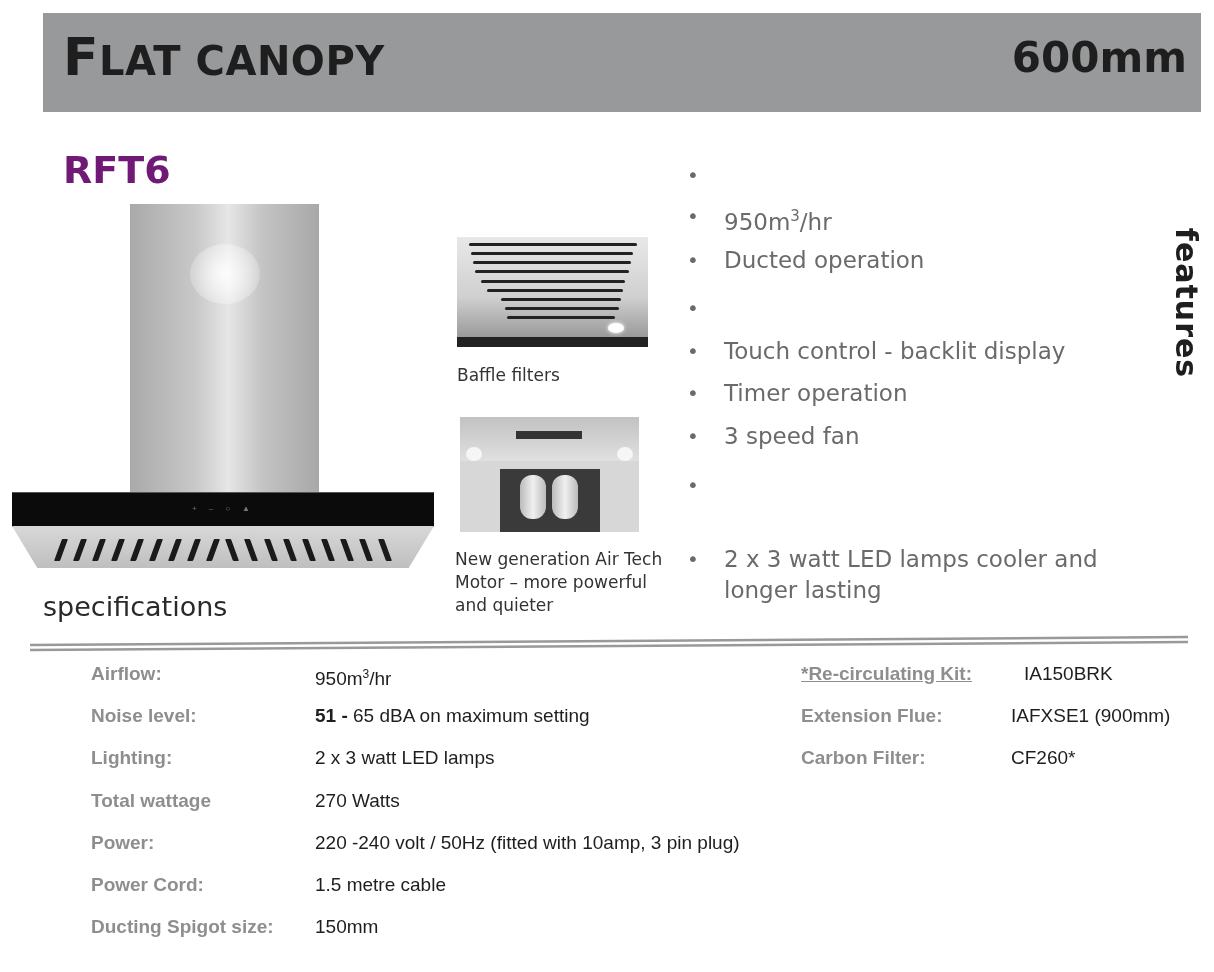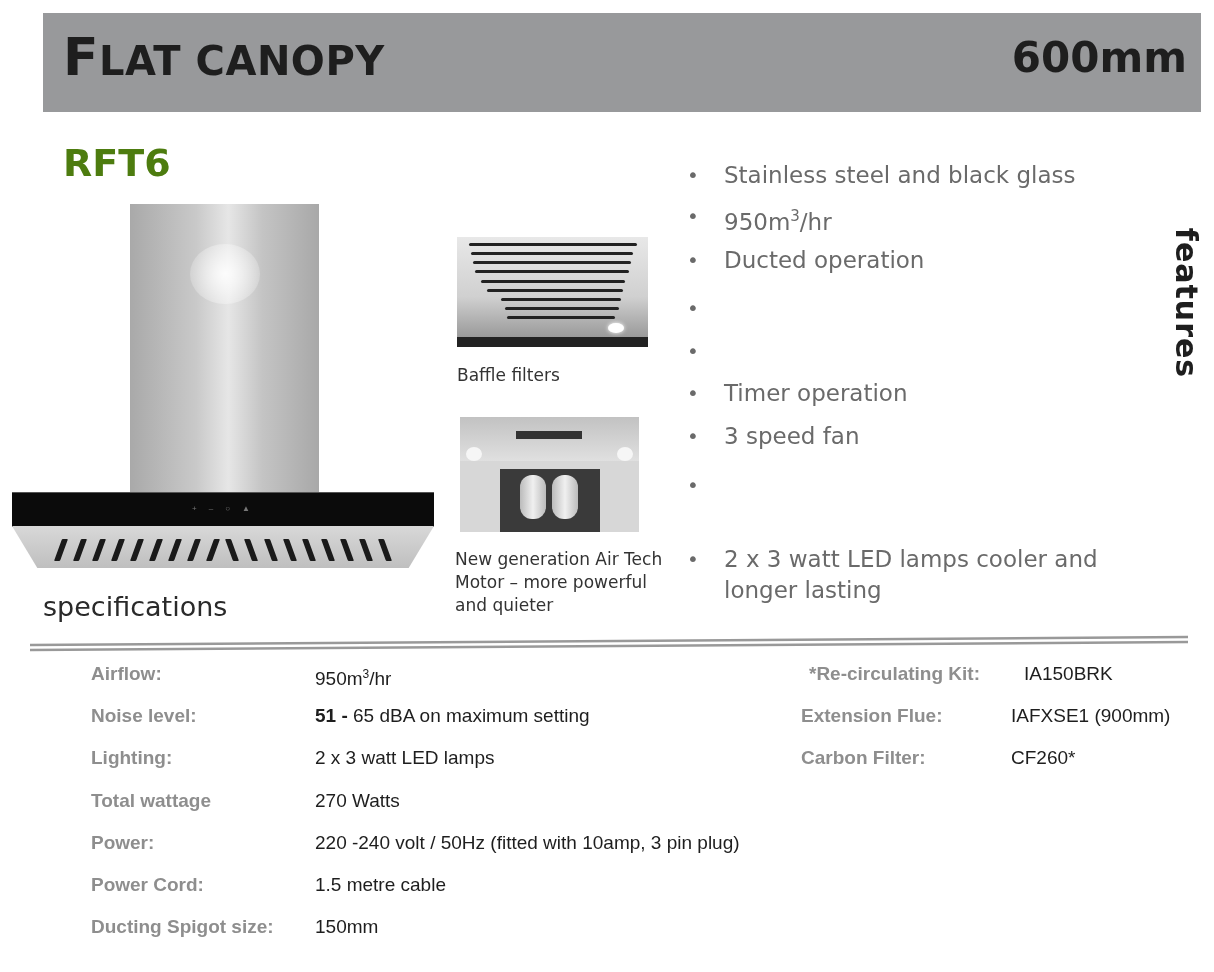--- a/index.html
+++ b/index.html
@@ -9,22 +9,22 @@
   
   .header-bar { position: absolute; left: 43px; top: 13px; width: 1158px; height: 99px;
                 background: #98999b; }
   .header-title { position: absolute; left: 20px; top: 14px; font-family: "DejaVu Sans", sans-serif;
                   font-weight: bold; color: #1e1e1e; letter-spacing: 0.5px; }
   .header-title .cap { font-size: 52px; }
   .header-title .sc { font-size: 40px; text-transform: uppercase; }
   .header-size { position: absolute; right: 14px; top: 20px; font-family: "DejaVu Sans", sans-serif;
                  font-weight: bold; font-size: 42px; color: #1e1e1e; }
 
-  .model { position: absolute; left: 63px; top: 141px; font-family: "DejaVu Sans", sans-serif;
-           font-weight: bold; font-size: 38px; color: #4d7c0f; }
+  .model { position: absolute; left: 63px; top: 148px; font-family: "DejaVu Sans", sans-serif;
+           font-weight: bold; font-size: 38px; color: #701a75; }
 
   
   .hood { position: absolute; left: 12px; top: 204px; width: 422px; height: 366px; }
   .chimney { position: absolute; left: 118px; top: 0; width: 189px; height: 290px;
              background: linear-gradient(90deg, #a9a9a9 0%, #c9c9c9 35%, #e6e6e6 52%, #c4c4c4 70%, #a8a8a8 100%); }
   .chimney::after { content: ""; position: absolute; left: 60px; top: 40px; width: 70px; height: 60px;
                     border-radius: 50%; background: radial-gradient(circle, rgba(255,255,255,0.9), rgba(255,255,255,0)); }
   .glass { position: absolute; left: 0; top: 288px; width: 422px; height: 34px; background: #0b0b0b;
            border-top: 1px solid #555; }
   .touch-controls { position: absolute; left: 180px; top: 12px; display: flex; gap: 12px; }
@@ -148,25 +148,25 @@
   <div class="panel"></div>
   <div class="light" style="left:6px;"></div>
   <div class="light" style="right:6px;"></div>
   <div class="cavity"></div>
   <div class="fan" style="left:60px;"></div>
   <div class="fan" style="left:92px;"></div>
 </div>
 <div class="caption cap-motor">New generation Air Tech Motor – more powerful and quieter</div>
 
 <ul class="features">
-  <li style="top:0px;"><span class="bullet">•</span><span>Stainless steel and black glass</span></li>
+  <li style="top:0px;"><span class="bullet">•</span></li>
   <li style="top:41px;"><span class="bullet">•</span><span>950m</span><sup>3</sup><span>/hr</span></li>
   <li style="top:85px;"><span class="bullet">•</span><span>Ducted operation</span></li>
   <li style="top:133px;"><span class="bullet">•</span></li>
-  <li style="top:176px;"><span class="bullet">•</span></li>
+  <li style="top:176px;"><span class="bullet">•</span><span>Touch control - backlit display</span></li>
   <li style="top:218px;"><span class="bullet">•</span><span>Timer operation</span></li>
   <li style="top:261px;"><span class="bullet">•</span><span>3 speed fan</span></li>
   <li style="top:310px;"><span class="bullet">•</span></li>
   <li style="top:384px;"><span class="bullet">•</span><span>2 x 3 watt LED lamps cooler and longer lasting</span></li>
 </ul>
 
 <div class="features-label">
   <span>features</span>
 </div>
 
@@ -200,21 +200,21 @@
 <div class="spec-row" style="left:91px;top:874px;">
   <span class="spec-label" style="left:0;">Power Cord:</span>
   <span class="spec-value" style="left:224px;">1.5 metre cable</span>
 </div>
 <div class="spec-row" style="left:91px;top:916px;">
   <span class="spec-label" style="left:0;">Ducting Spigot size:</span>
   <span class="spec-value" style="left:224px;">150mm</span>
 </div>
 
 <div class="spec-row" style="left:801px;top:663px;">
-  <span class="spec-label" style="left:8px;">*Re-circulating Kit:</span>
+  <span class="spec-label" style="left:0;text-decoration:underline;">*Re-circulating Kit:</span>
   <span class="spec-value" style="left:223px;">IA150BRK</span>
 </div>
 <div class="spec-row" style="left:801px;top:705px;">
   <span class="spec-label" style="left:0;">Extension Flue:</span>
   <span class="spec-value" style="left:210px;">IAFXSE1 (900mm)</span>
 </div>
 <div class="spec-row" style="left:801px;top:747px;">
   <span class="spec-label" style="left:0;">Carbon Filter:</span>
   <span class="spec-value" style="left:210px;">CF260*</span>
 </div>

